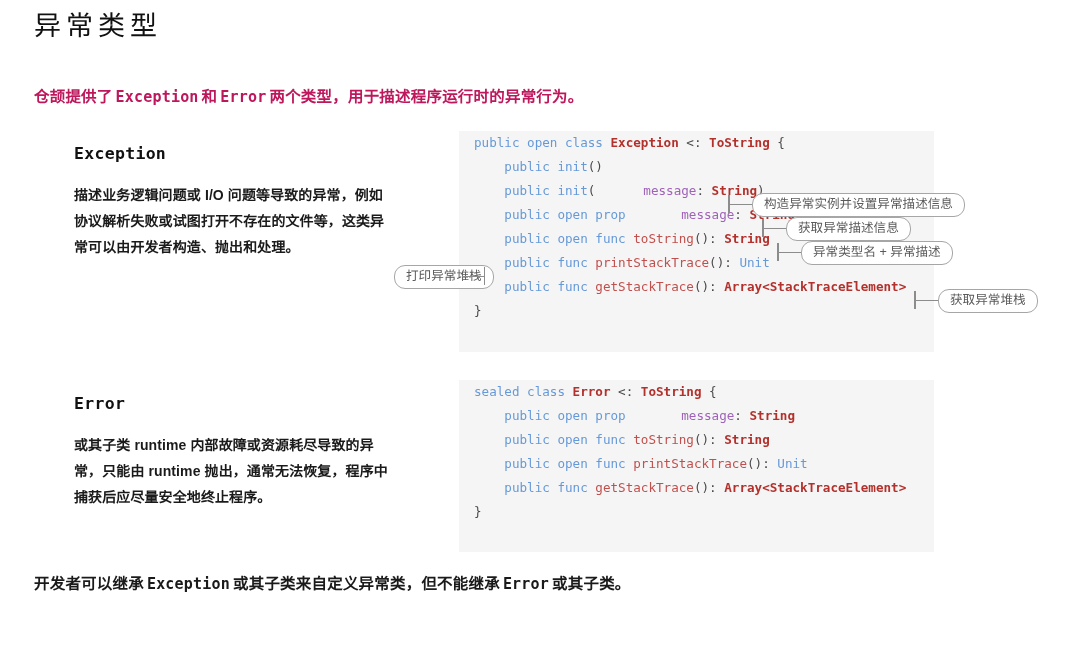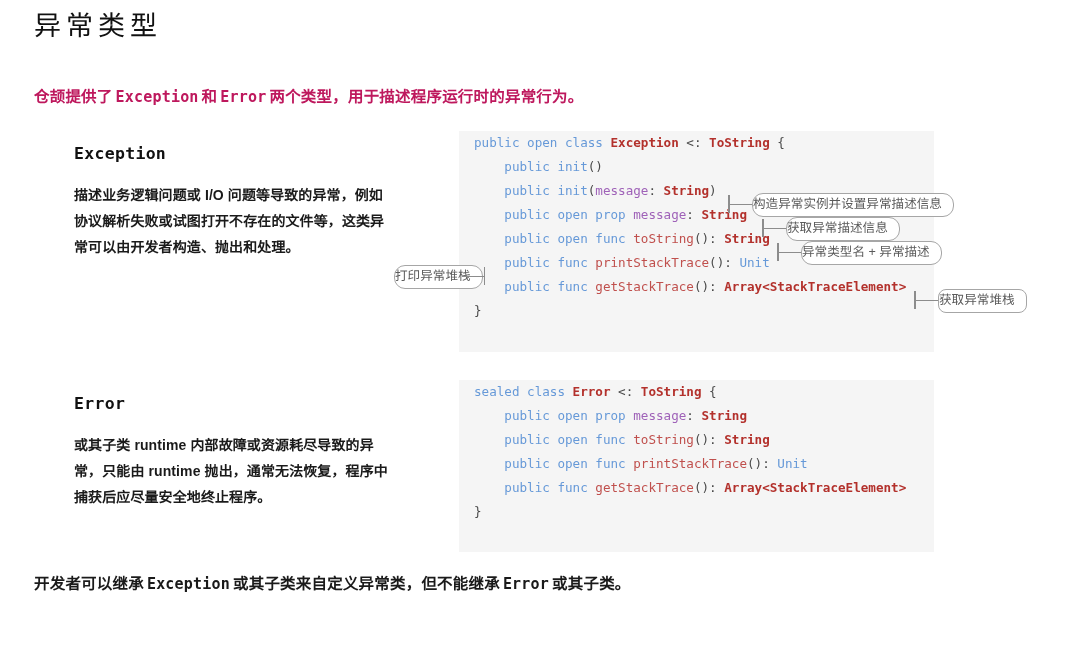--- a/index.html
+++ b/index.html
@@ -118,36 +118,36 @@
   .code-line {
     position: relative;
     height: 24px;
     padding-left: 15px;
   }
 
   
   .k   { color: #6699d8; }              
   .fn  { color: #c0504d; }              
   .ty  { color: #b3312c; font-weight: bold; } 
-  .pm  { color: #9f62b8; }              
+  .pm  { color: #9f62b8; margin-left: 48px; }              
   .pn  { color: #4a4a4a; }              
   .un  { color: #6699d8; }              
 
   
   .callout {
     position: absolute;
     display: inline-block;
     border: 1.3px solid #a6a6a6;
     border-radius: 11px;
     background: #ffffff;
     color: #5a5a5a;
     font-size: 12.6px;
     font-weight: 400;
     line-height: 19px;
-    padding: 1px 11px 2px 0;
+    padding: 1px 11px 2px 11px;
     white-space: nowrap;
     font-family: "Liberation Sans", "DejaVu Sans", sans-serif;
   }
   
   .conn {
     position: absolute;
     height: 1.4px;
     background: #8c8c8c;
   }
   .tick {
@@ -180,18 +180,18 @@
     <div class="conn" style="left: 729px; top: 204px; width: 23px;"></div>
     <div class="callout" style="left: 786px; top: 217px;">获取异常描述信息</div>
     <div class="tick" style="left: 762px; top: 219px;"></div>
     <div class="conn" style="left: 763px; top: 228px; width: 23px;"></div>
     <div class="callout" style="left: 801px; top: 241px;">异常类型名 + 异常描述</div>
     <div class="tick" style="left: 777px; top: 243px;"></div>
     <div class="conn" style="left: 778px; top: 252px; width: 23px;"></div>
     <div class="callout" style="left: 362px; top: 265px; margin-left: 32px;">打印异常堆栈</div>
     <div class="conn" style="left: 461.562px; top: 276px; width: 22px;"></div>
     <div class="tick" style="left: 483.562px; top: 267px;"></div>
-    <div class="callout" style="left: 938px; top: 289px; border-radius: 8px;">获取异常堆栈</div>
+    <div class="callout" style="left: 938px; top: 289px;">获取异常堆栈</div>
     <div class="tick" style="left: 914px; top: 291px;"></div>
     <div class="conn" style="left: 915px; top: 300px; width: 23px;"></div>
   </div>
 
 <div class="outro-line"><span>开发者可以继承</span><span class="mono">Exception</span><span>或其子类来自定义异常类，但不能继承</span><span class="mono">Error</span><span>或其子类。</span></div>
 
 </body></html>

